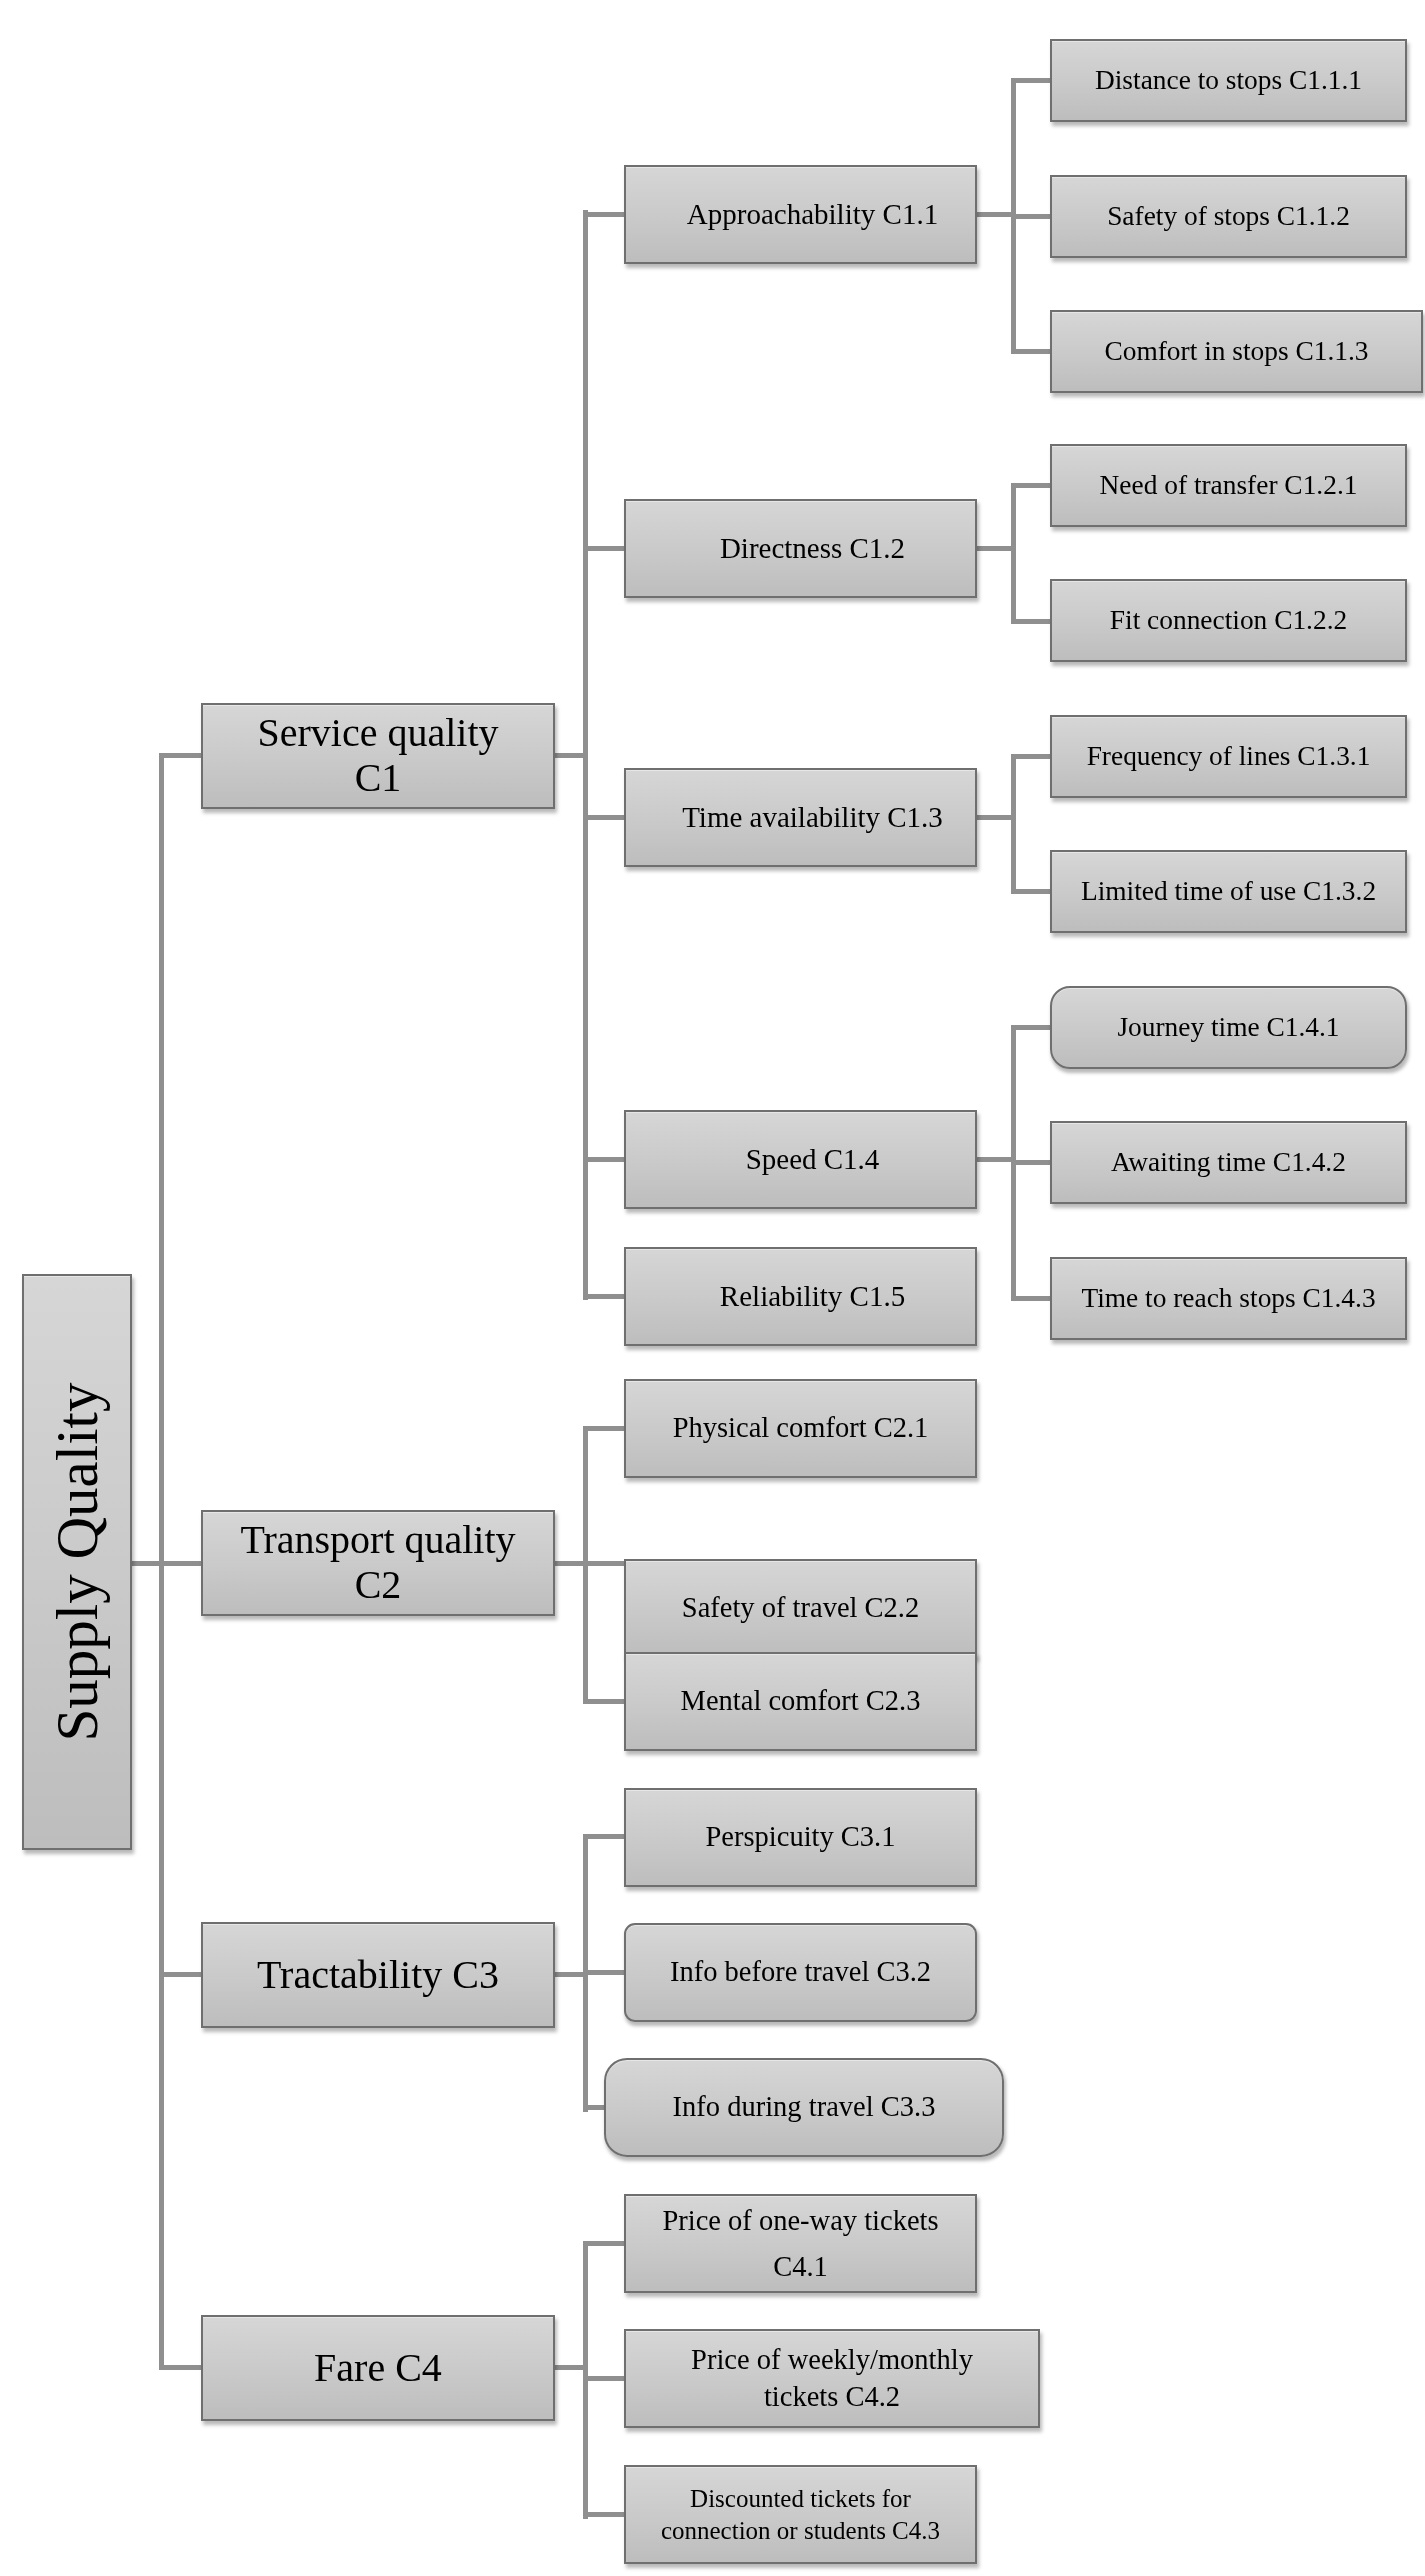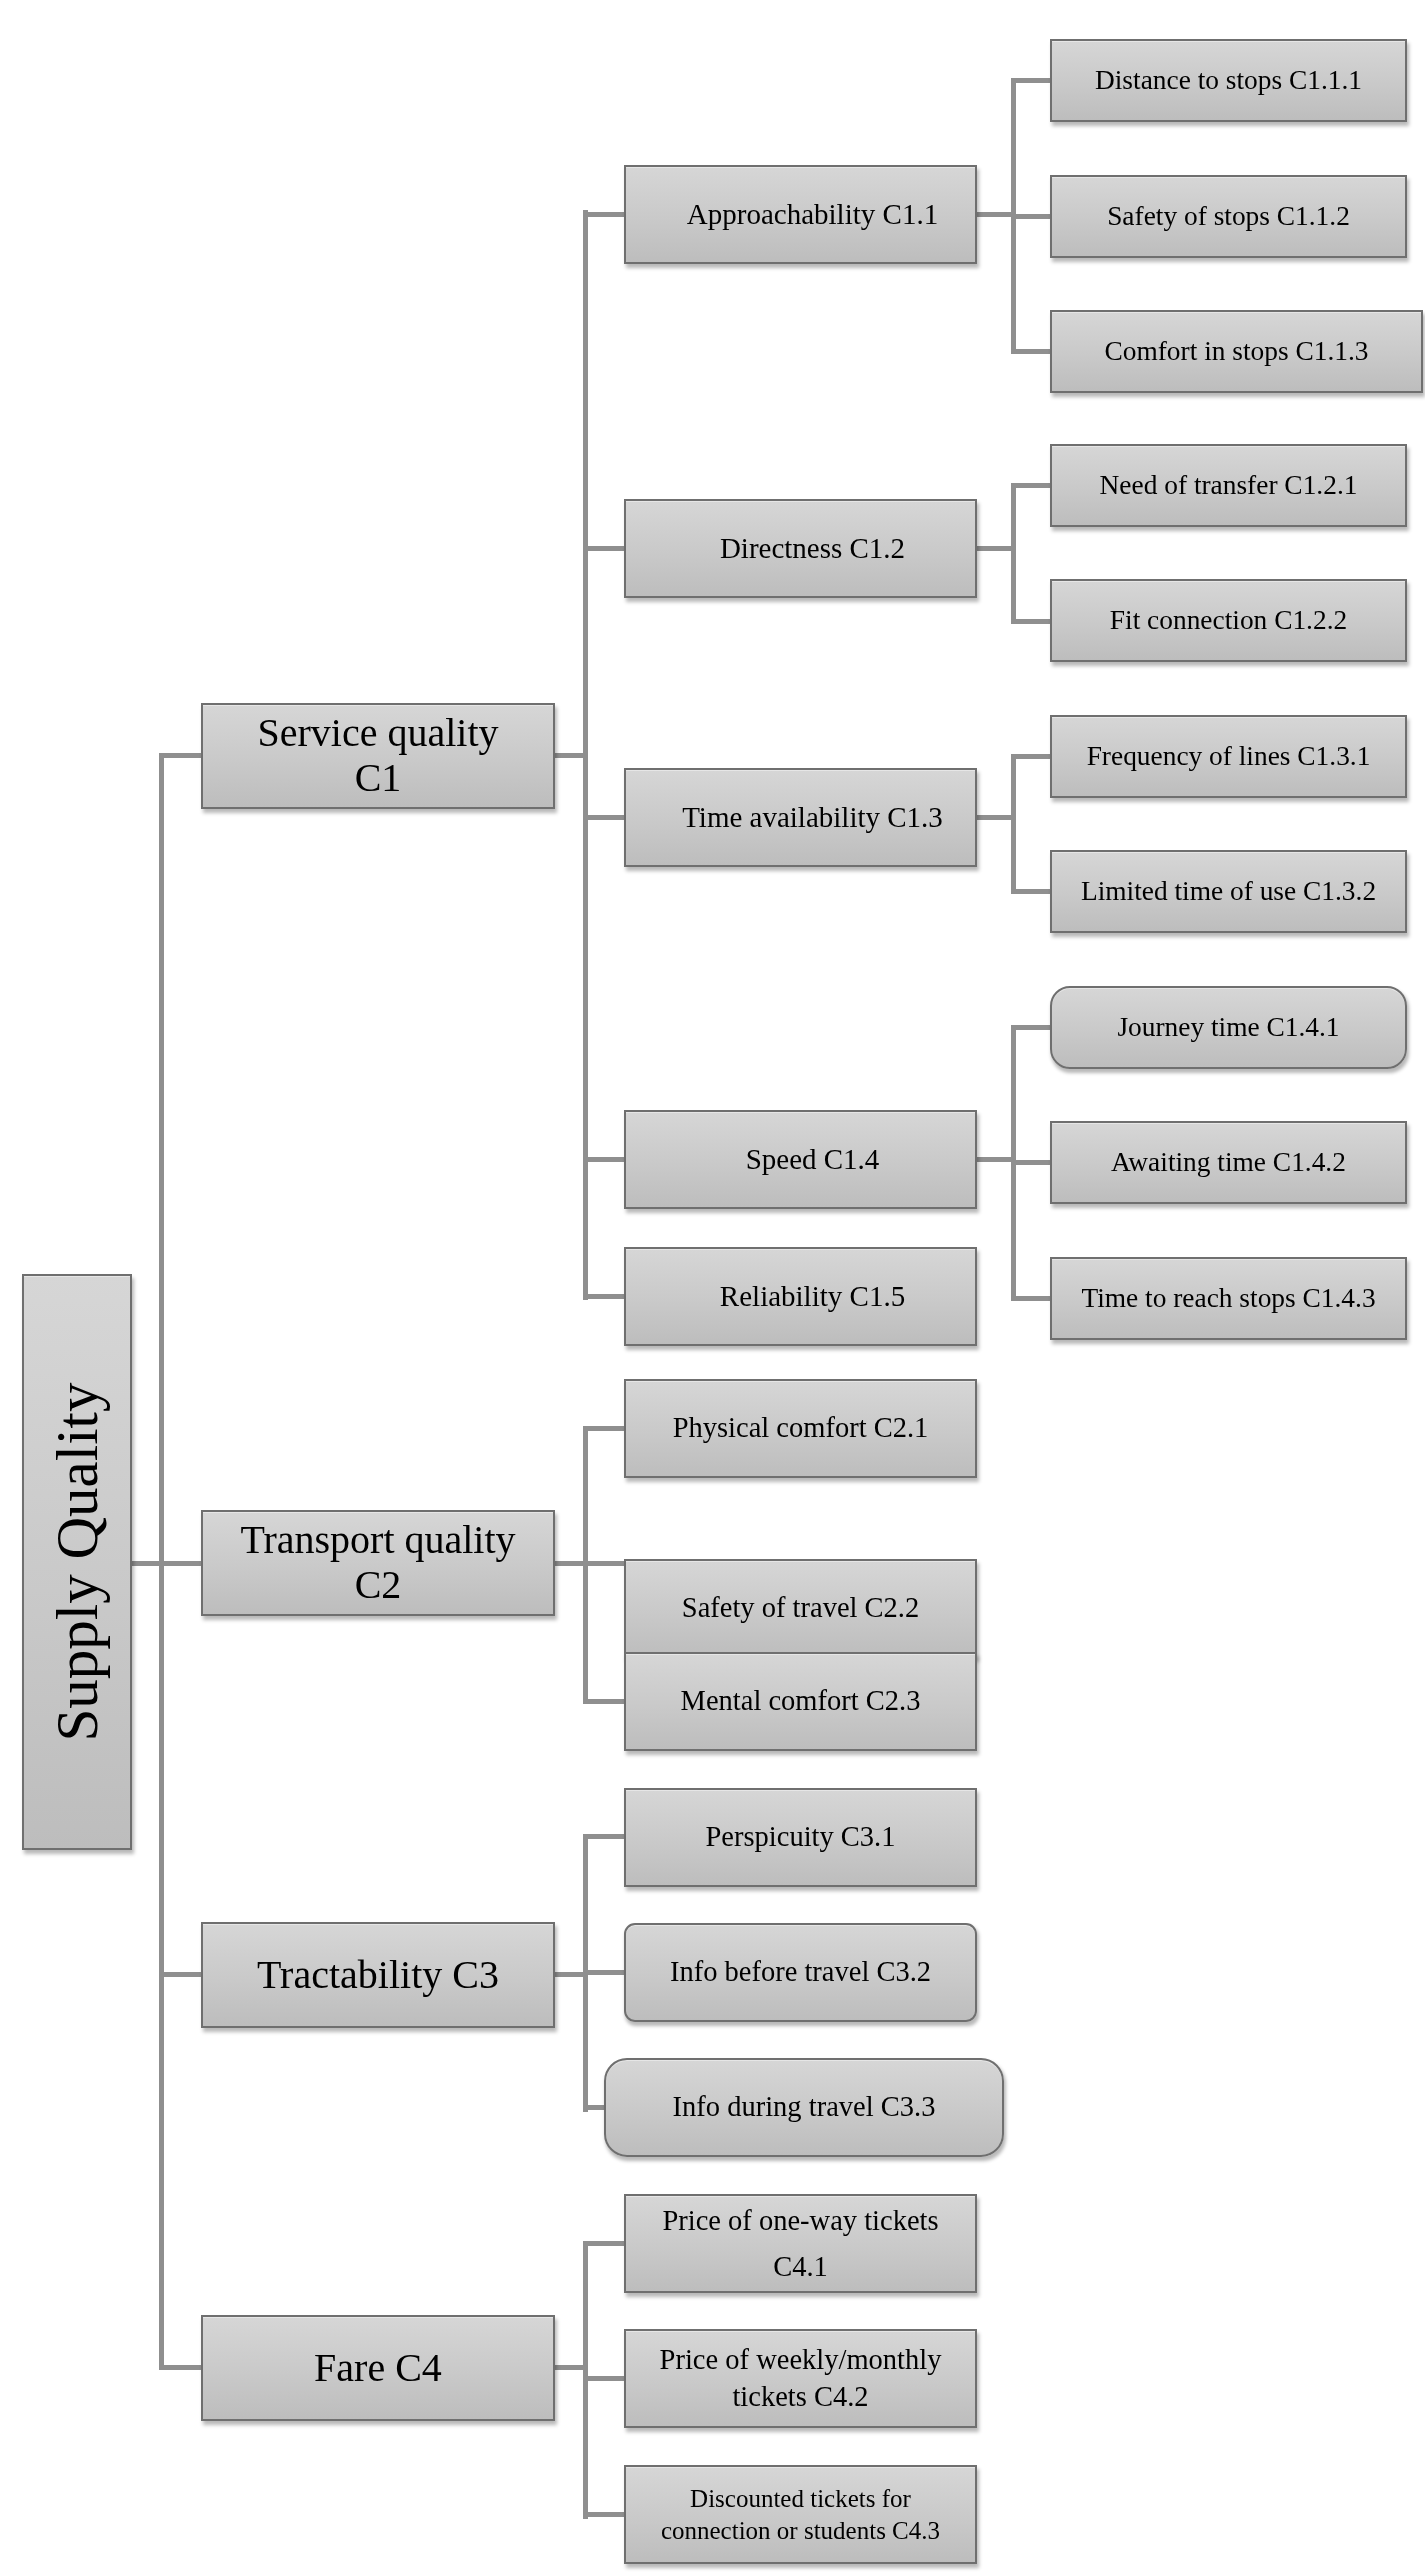--- a/index.html
+++ b/index.html
@@ -156,21 +156,21 @@
   <div class="node mid4" style="left:604px;top:2058px;width:400px;height:99px;border-radius:23px;">
     <span class="lbl">Info during travel C3.3</span>
   </div>
 
   <div class="node mid4 gap-wide" style="left:624px;top:2194px;width:353px;height:99px;">
     <span class="lbl">
       <span class="ln">Price of one-way tickets</span>
       <span class="ln">C4.1</span>
     </span>
   </div>
-  <div class="node mid4" style="left:624px;top:2329px;width:353px;height:99px;">
+  <div class="node mid4" style="left:624px;top:2329px;width:416px;height:99px;">
     <span class="lbl">
       <span class="ln">Price of weekly/monthly</span>
       <span class="ln">tickets C4.2</span>
     </span>
   </div>
   <div class="node mid4 small" style="left:624px;top:2465px;width:353px;height:99px;">
     <span class="lbl">
       <span class="ln">Discounted tickets for</span>
       <span class="ln">connection or students C4.3</span>
     </span>

